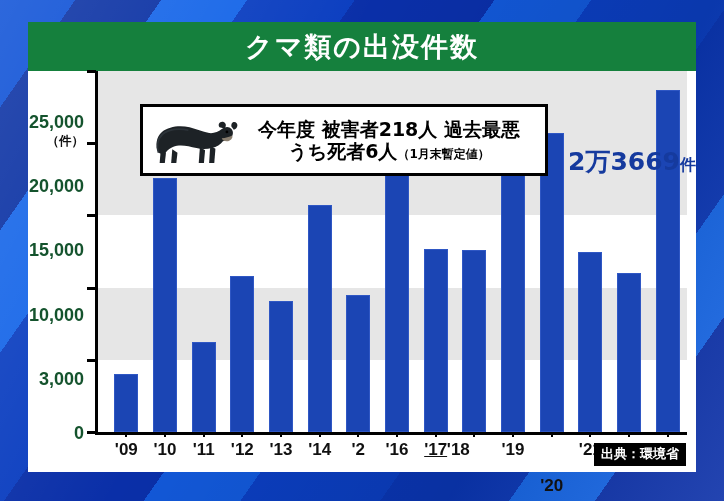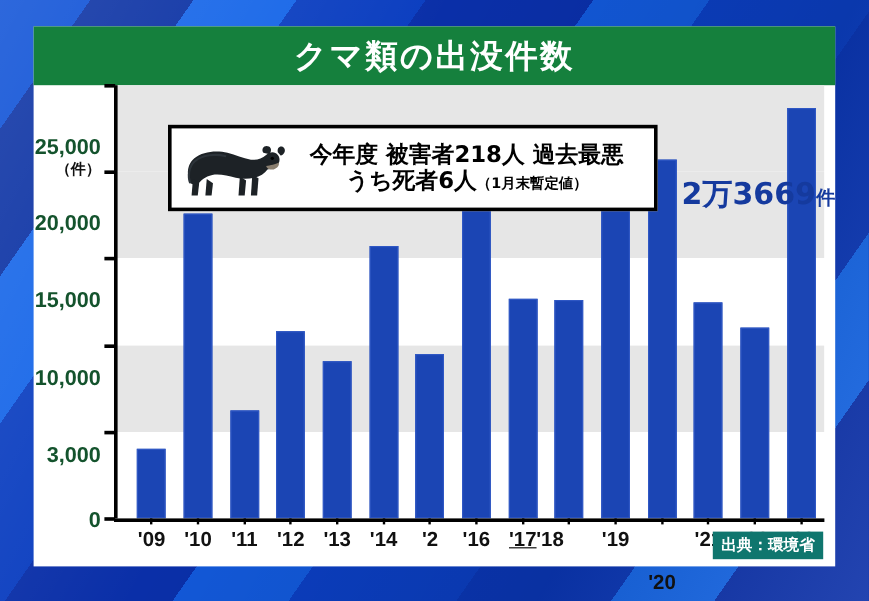--- a/index.html
+++ b/index.html
@@ -237,21 +237,21 @@
     margin-top: 40px;
   }
   #highlight .big { font-size: 25px; }
   #highlight .sm  { font-size: 16px; }
 
   
   #source-box {
     position: absolute;
     right: 10px;
     bottom: 6px;
-    background: #0f766e;
+    background: #000000;
     color: #ffffff;
     font-size: 13px;
     font-weight: bold;
     padding: 2px 7px 3px 7px;
     font-family: "DejaVu Sans", "Liberation Sans", sans-serif;
     z-index: 6;
   }
 </style>
 </head>
 <body>

